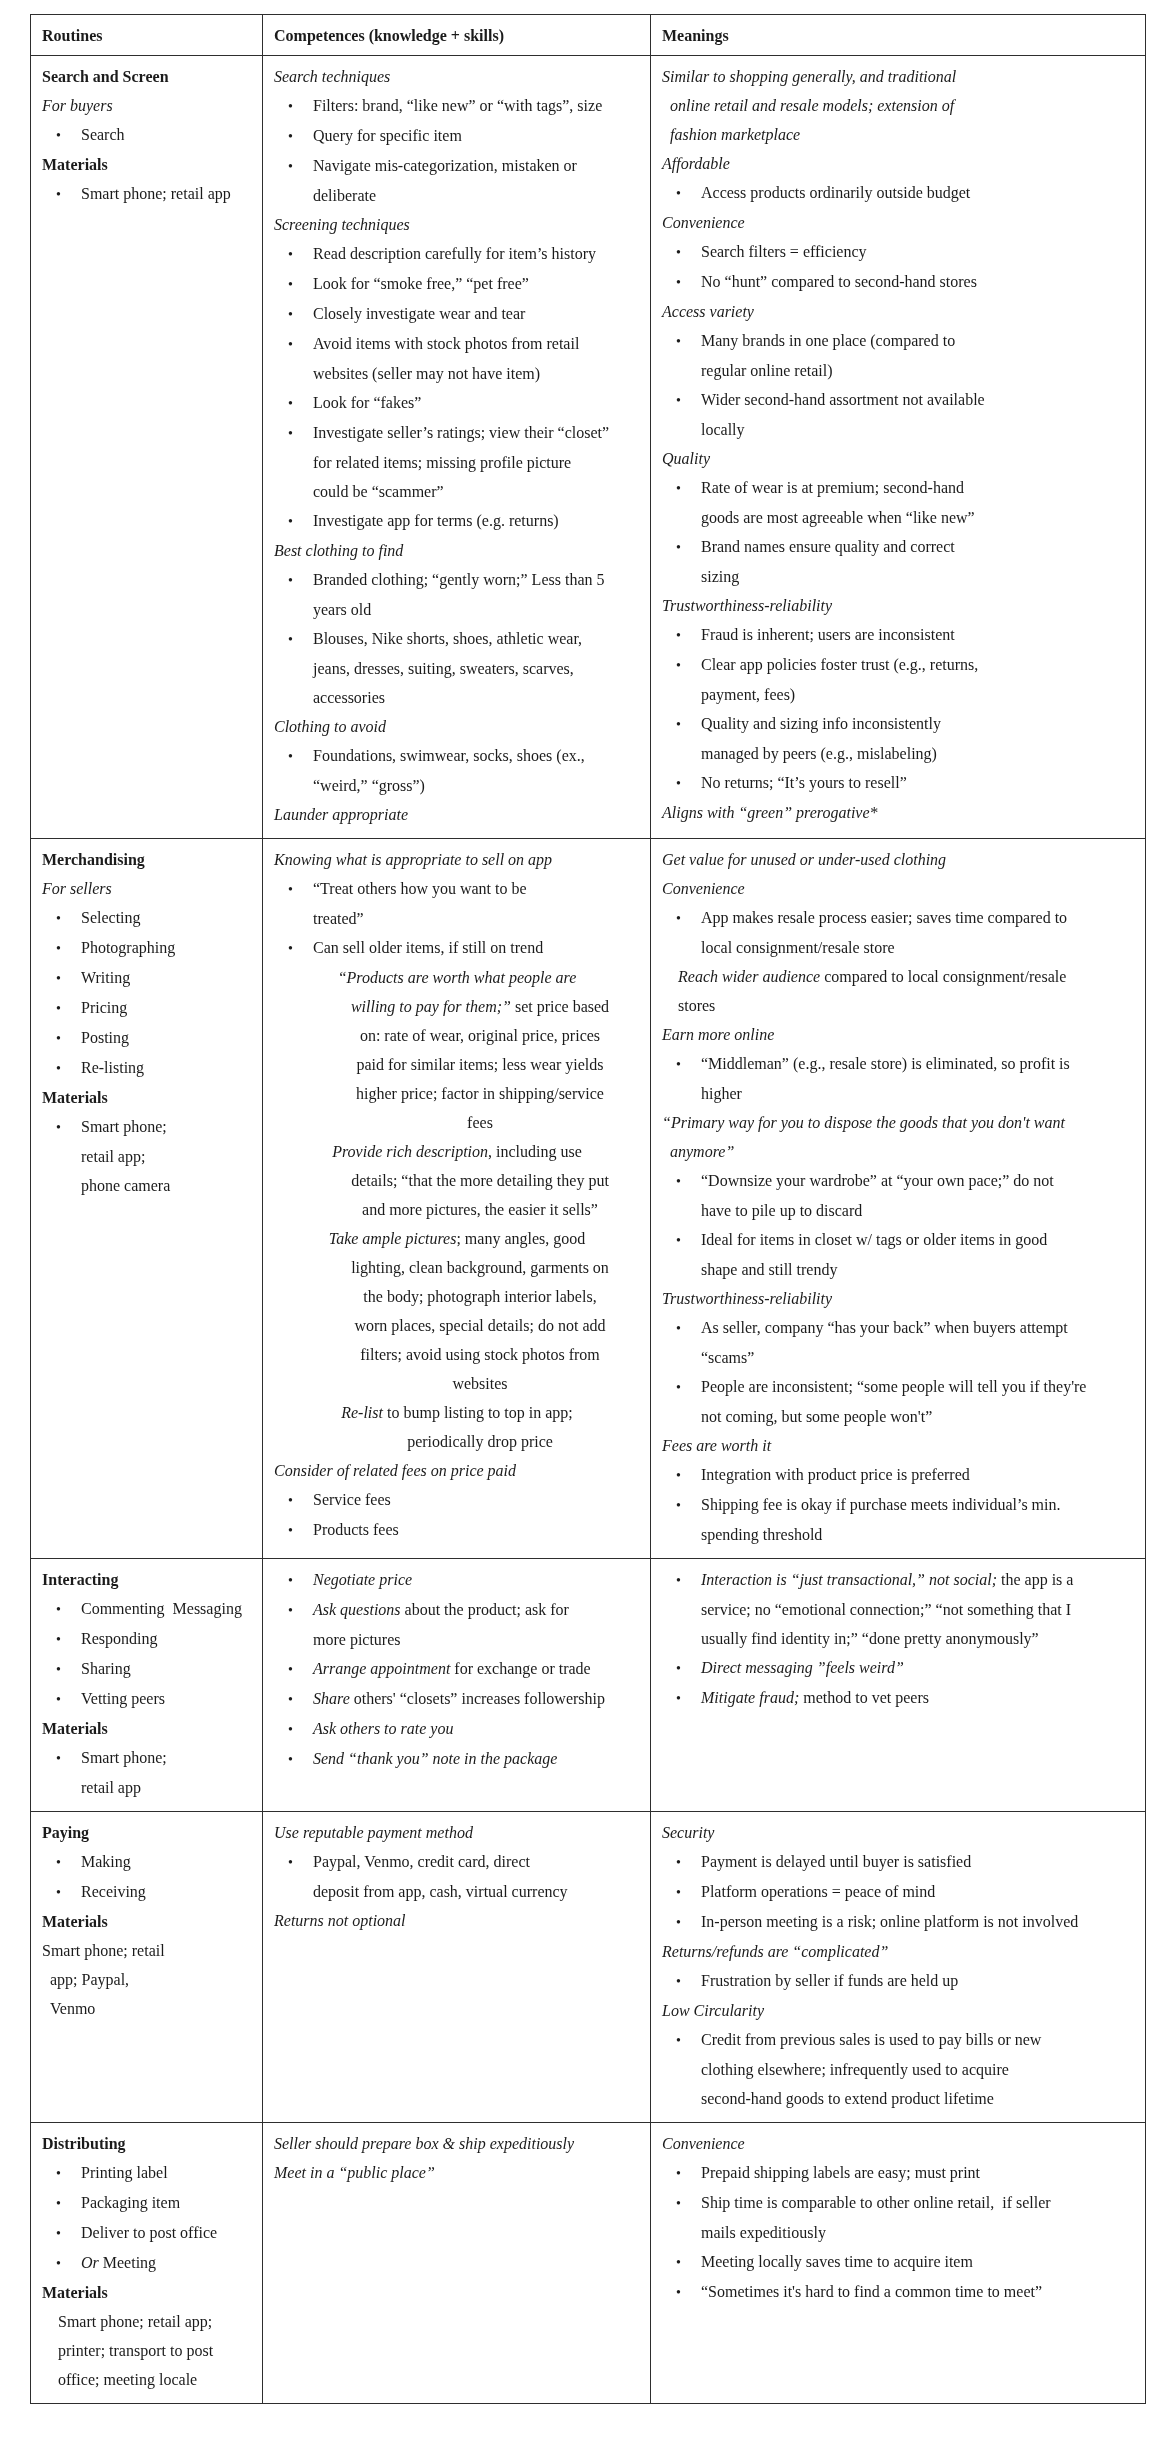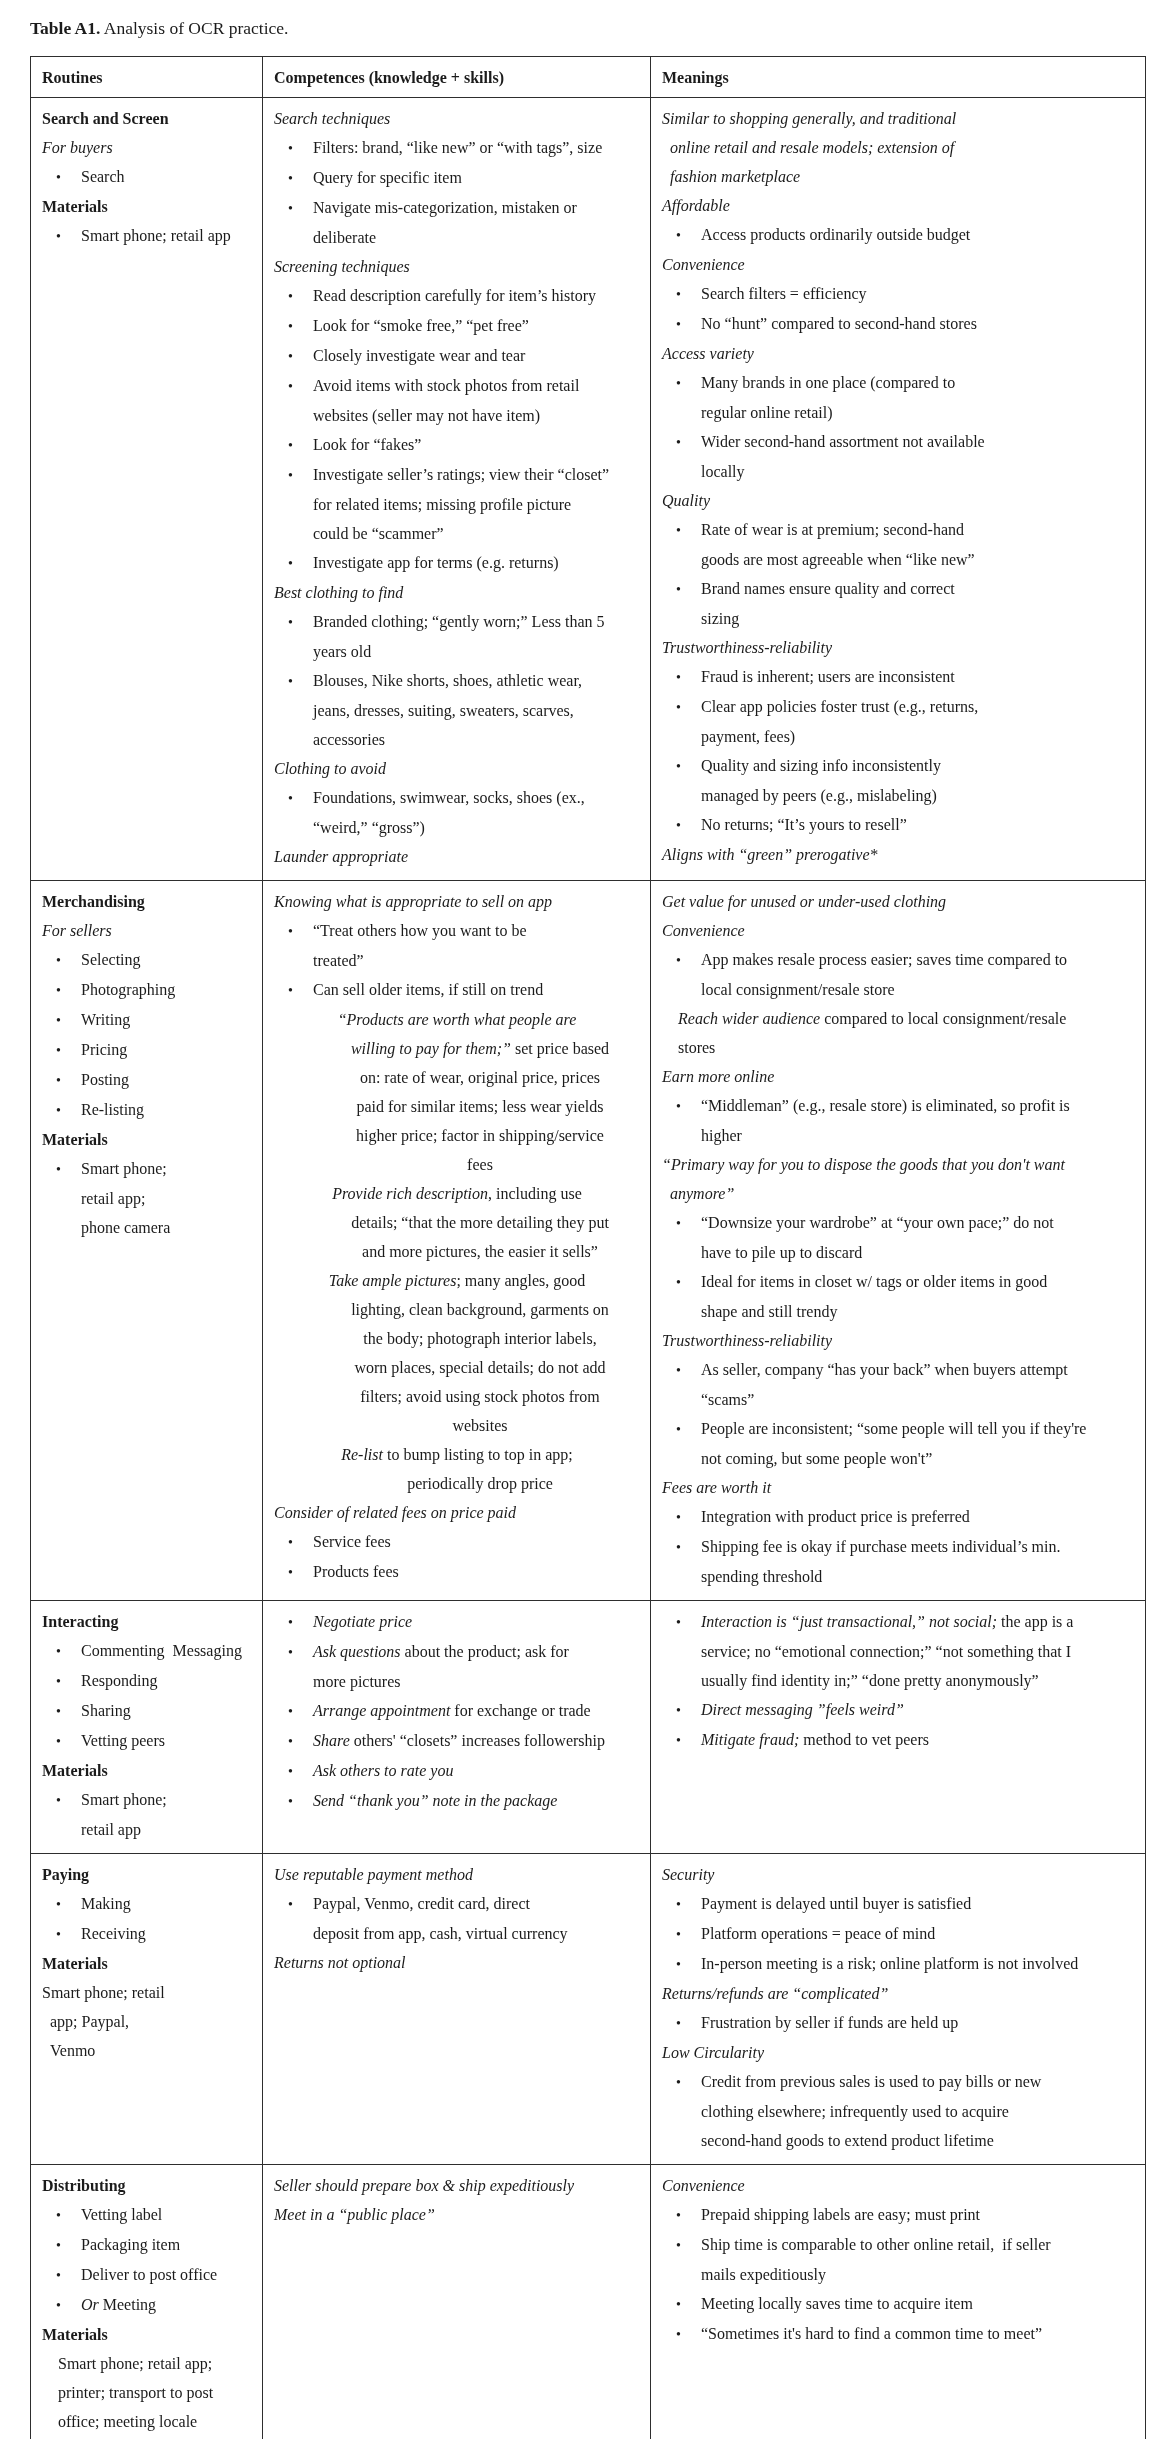--- a/index.html
+++ b/index.html
@@ -54,21 +54,20 @@
     text-indent: 0;
     font-size: 14px;
   }
   .i { font-style: italic; }
   .b { font-weight: bold; }
 </style>
 </head>
 <body>
 
 <div class="page">
-  <p class="doc-title"><span class="b">Table A1.</span><span> Analysis of OCR practice.</span></p>
 
   <table class="analysis">
     <colgroup>
       <col class="c1">
         <col class="c2">
         <col class="c3">
     </colgroup>
     <thead>
       <tr>
         <th>Routines</th>
@@ -263,21 +262,21 @@
             <div class="blk bullet"><span class="mk">•</span><span>Frustration by seller if funds are held up</span></div>
             <div class="blk para"><span class="i">Low Circularity</span></div>
             <div class="blk bullet"><span class="mk">•</span><span>Credit from previous sales is used to pay bills or new
 clothing elsewhere; infrequently used to acquire
 second-hand goods to extend product lifetime</span></div>
           </td>
       </tr>
       <tr>
         <td>
             <div class="blk para"><span class="b">Distributing</span></div>
-            <div class="blk bullet"><span class="mk">•</span><span>Vetting label</span></div>
+            <div class="blk bullet"><span class="mk">•</span><span>Printing label</span></div>
             <div class="blk bullet"><span class="mk">•</span><span>Packaging item</span></div>
             <div class="blk bullet"><span class="mk">•</span><span>Deliver to post office</span></div>
             <div class="blk bullet"><span class="mk">•</span><span class="i">Or</span><span> Meeting</span></div>
             <div class="blk para"><span class="b">Materials</span></div>
             <div class="blk indent"><span>Smart phone; retail app;
 printer; transport to post
 office; meeting locale</span></div>
           </td>
         <td>
             <div class="blk para"><span class="i">Seller should prepare box &amp; ship expeditiously</span></div>

